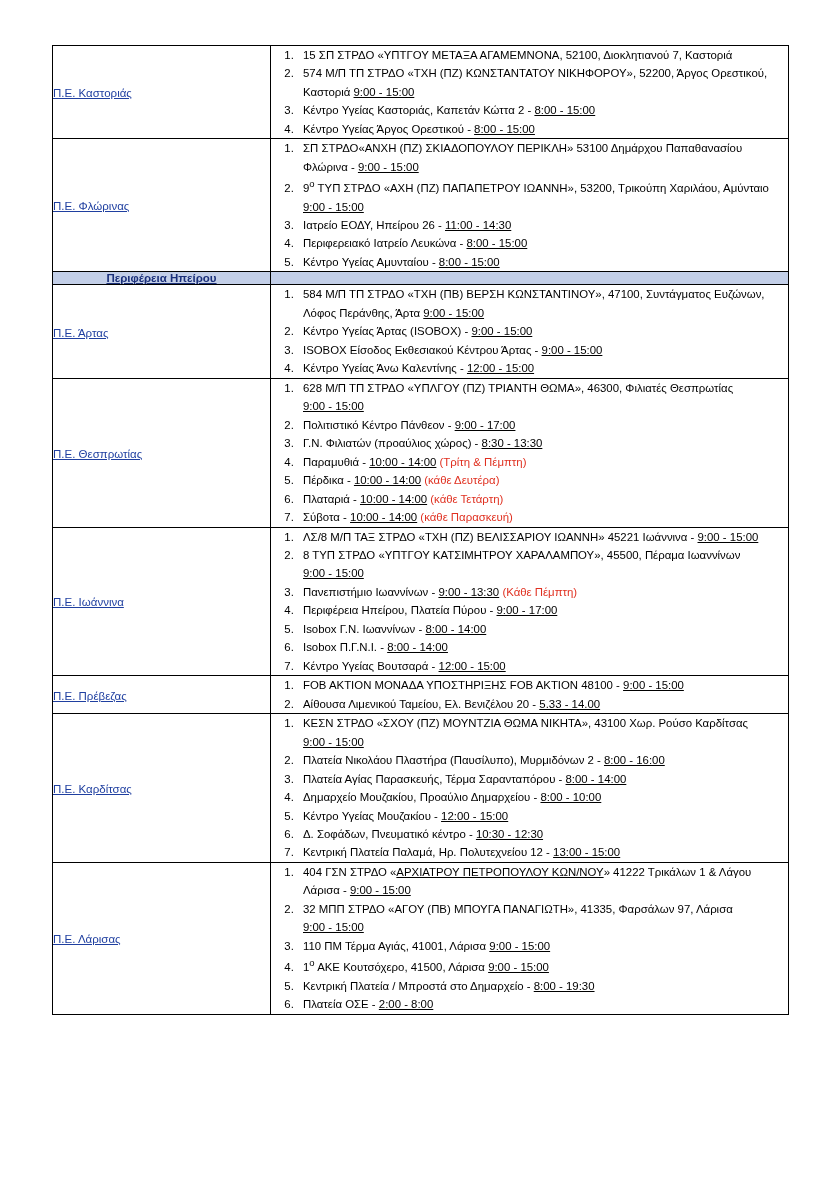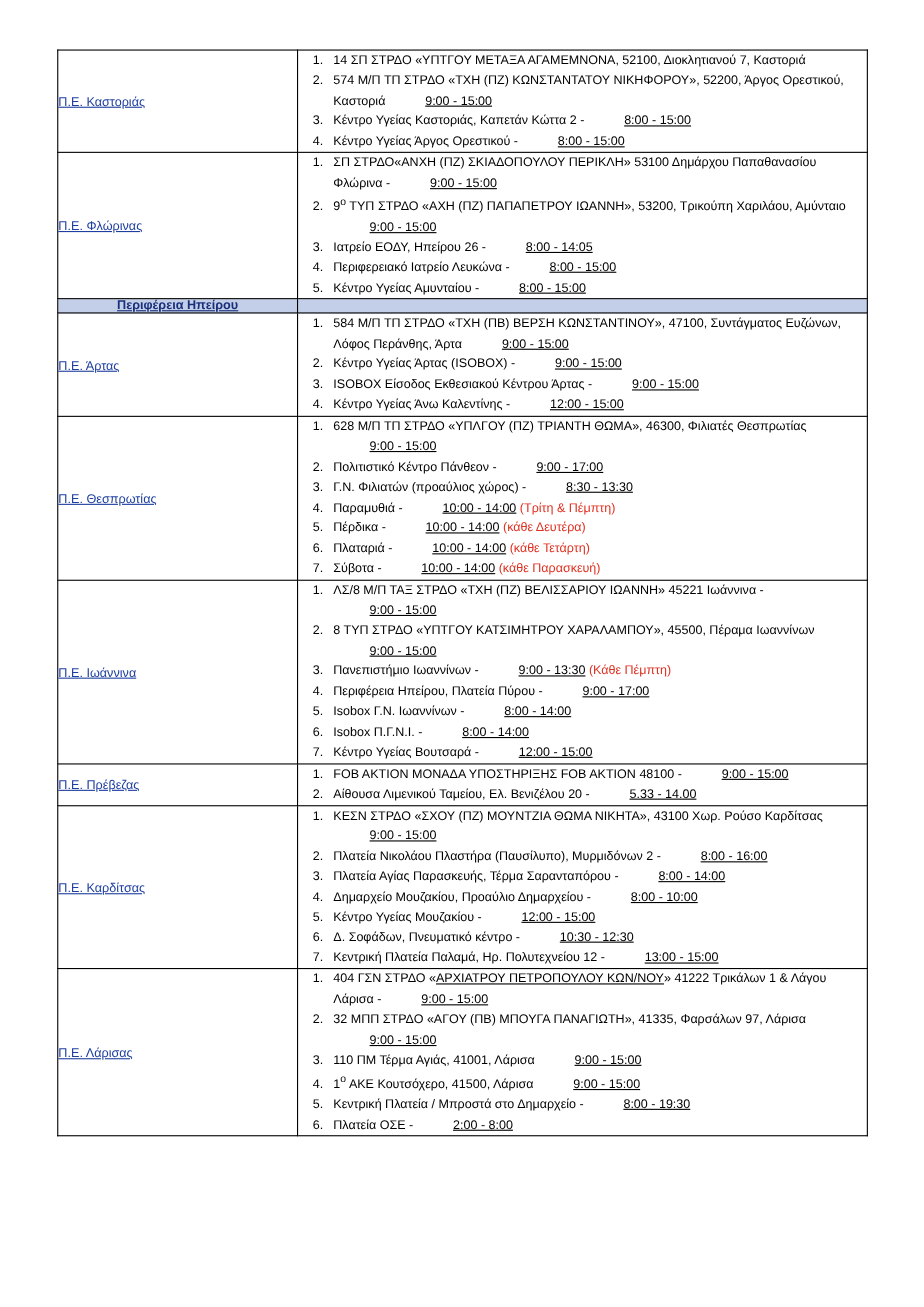--- a/index.html
+++ b/index.html
@@ -63,56 +63,56 @@
     list-style-position: outside;
   }
   ol.items > li {
     font-size: 11.4px;
     line-height: 1.62;
     padding-left: 6px;
     margin: 0;
   }
   .u { text-decoration: underline; }
   .red { color: #e03020; }
-  .nowrap { white-space: nowrap; margin-left: 33px; }
+  .nowrap { white-space: nowrap; }
 </style>
 </head>
 <body>
 
 <div class="page">
   <table class="doc">
     <colgroup>
       <col class="c-region">
       <col class="c-list">
     </colgroup>
     <tbody>
 
       <tr>
         <td class="region-cell">
           <span class="region-label">Π.Ε. Καστοριάς</span>
         </td>
         <td class="list-cell">
           <ol class="items">
-            <li>14 ΣΠ ΣΤΡΔΟ «ΥΠΤΓΟΥ ΜΕΤΑΞΑ ΑΓΑΜΕΜΝΟΝΑ, 52100, Διοκλητιανού 7, Καστοριά</li>
+            <li>15 ΣΠ ΣΤΡΔΟ «ΥΠΤΓΟΥ ΜΕΤΑΞΑ ΑΓΑΜΕΜΝΟΝΑ, 52100, Διοκλητιανού 7, Καστοριά</li>
             <li>574 Μ/Π ΤΠ ΣΤΡΔΟ «ΤΧΗ (ΠΖ) ΚΩΝΣΤΑΝΤΑΤΟΥ ΝΙΚΗΦΟΡΟΥ», 52200, Άργος Ορεστικού, Καστοριά <span class="u nowrap">9:00 - 15:00</span></li>
             <li>Κέντρο Υγείας Καστοριάς, Καπετάν Κώττα 2 - <span class="u nowrap">8:00 - 15:00</span></li>
             <li>Κέντρο Υγείας Άργος Ορεστικού - <span class="u nowrap">8:00 - 15:00</span></li>
           </ol>
         </td>
       </tr>
 
       <tr>
         <td class="region-cell">
           <span class="region-label">Π.Ε. Φλώρινας</span>
         </td>
         <td class="list-cell">
           <ol class="items">
             <li>ΣΠ ΣΤΡΔΟ«ΑΝΧΗ (ΠΖ) ΣΚΙΑΔΟΠΟΥΛΟΥ ΠΕΡΙΚΛΗ» 53100 Δημάρχου Παπαθανασίου Φλώρινα - <span class="u nowrap">9:00 - 15:00</span></li>
             <li>9<sup>ο</sup> ΤΥΠ ΣΤΡΔΟ «ΑΧΗ (ΠΖ) ΠΑΠΑΠΕΤΡΟΥ ΙΩΑΝΝΗ», 53200, Τρικούπη Χαριλάου, Αμύνταιο <span class="u nowrap">9:00 - 15:00</span></li>
-            <li>Ιατρείο ΕΟΔΥ, Ηπείρου 26 - <span class="u nowrap">8:00 - 14:05</span></li>
+            <li>Ιατρείο ΕΟΔΥ, Ηπείρου 26 - <span class="u nowrap">11:00 - 14:30</span></li>
             <li>Περιφερειακό Ιατρείο Λευκώνα - <span class="u nowrap">8:00 - 15:00</span></li>
             <li>Κέντρο Υγείας Αμυνταίου - <span class="u nowrap">8:00 - 15:00</span></li>
           </ol>
         </td>
       </tr>
 
       <tr class="section-row">
         <td>
           <div class="section-title">Περιφέρεια Ηπείρου</div>
         </td>

